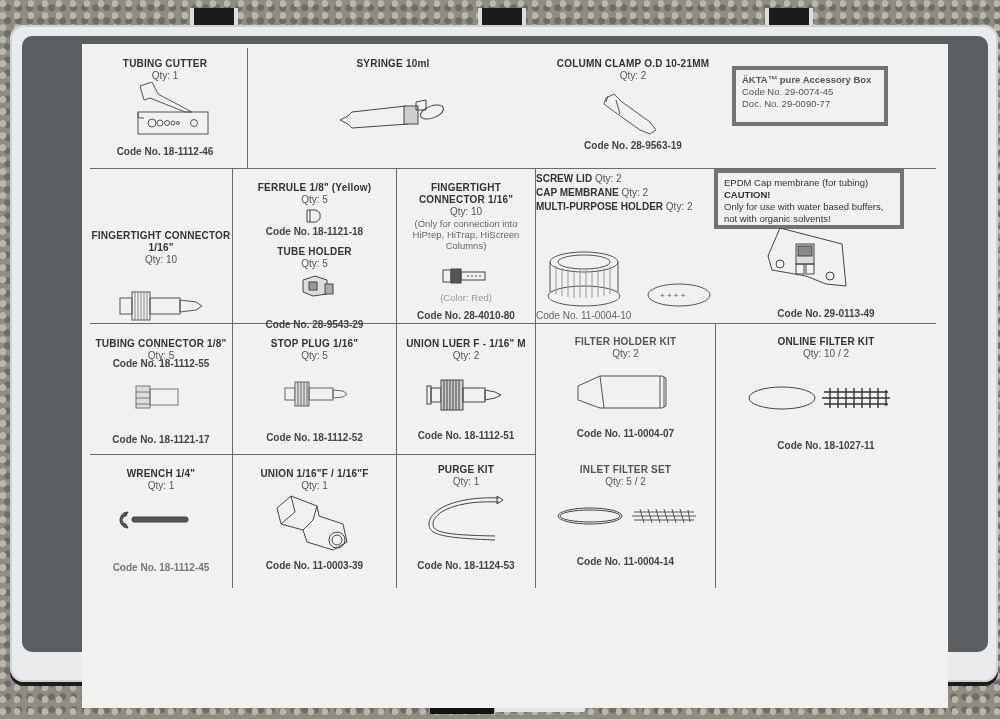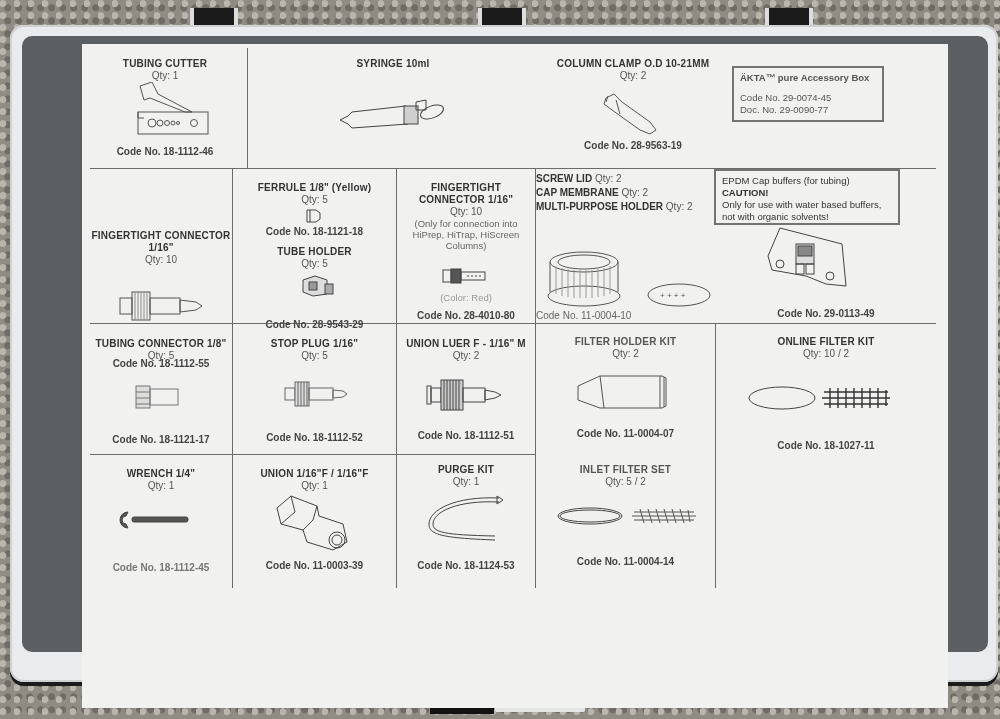--- a/index.html
+++ b/index.html
@@ -16,21 +16,21 @@
   .tray{position:absolute;left:22px;top:36px;width:966px;height:616px;background:#5c5f62;border-radius:10px;}
   .latch-black{position:absolute;left:430px;top:678px;width:64px;height:36px;background:#121212;}
   .latch-clear{position:absolute;left:495px;top:678px;width:90px;height:34px;background:#e4e6e6;border-radius:2px;}
   .paper{position:absolute;left:82px;top:44px;width:866px;height:664px;background:#f1f1f0;}
   .line{position:absolute;background:#6b6b6b;}
   .cell{position:absolute;text-align:center;color:#333;}
   .t{font-weight:bold;font-size:10px;letter-spacing:.2px;line-height:12px;}
   .q{font-size:10px;line-height:12px;color:#555;}
   .code{font-weight:bold;font-size:10px;color:#444;position:absolute;left:0;right:0;}
   .note{font-size:9.5px;color:#666;line-height:11px;}
-  .box{position:absolute;border:2px solid #737373;padding:4px 6px;font-size:9.5px;color:#333;line-height:12px;text-align:left;}
+  .box{position:absolute;border:4px solid #737373;padding:4px 6px;font-size:9.5px;color:#333;line-height:12px;text-align:left;}
   .pic{position:absolute;}
 </style>
 </head>
 <body>
 
 <div class="hinge" style="left:190px;"></div>
 <div class="hinge" style="left:478px;"></div>
 <div class="hinge" style="left:765px;"></div>
 
 <div class="case"></div>
@@ -89,21 +89,21 @@
         <path d="M6 6 L14 2 L22 10 L50 30 L56 38 L50 42 L40 38 L12 18 L4 12 Z"></path>
         <path d="M16 8 L20 22"></path>
           <path d="M8 4 L6 10"></path>
       </g>
     </svg>
     <div class="code" style="top:82px;">Code No. 28-9563-19</div>
   </div>
 
   <div class="box" style="left:650px;top:22px;width:136px;height:44px;">
     <div style="font-weight:bold;color:#555;">ÄKTA™ pure Accessory Box</div>
-    <div style="margin-top:8px;color:#555;">Code No. 29-0074-45</div>
+    <div style="color:#555;">Code No. 29-0074-45</div>
     <div style="color:#555;">Doc. No. 29-0090-77</div>
   </div>
 
   <div class="cell" style="left:8px;top:138px;width:142px;height:140px;margin-top:48px;">
     <div class="t">FINGERTIGHT CONNECTOR</div>
     <div class="t">1/16"</div>
     <div class="q">Qty: 10</div>
     <svg class="pic" style="left:28px;top:58px;" width="86" height="36" viewBox="0 0 86 36">
       <g fill="none" stroke="#555" stroke-width="1">
         <rect x="2" y="10" width="12" height="16"></rect>
@@ -173,21 +173,21 @@
     <svg class="pic" style="left:110px;top:110px;" width="66" height="26" viewBox="0 0 66 26">
       <g fill="none" stroke="#555">
         <ellipse cx="33" cy="13" rx="31" ry="11"></ellipse>
         <text x="14" y="16" font-size="8" fill="#555" stroke="none">+ + + +</text>
       </g>
     </svg>
     <div class="code" style="top:138px;text-align:left;color:#666;font-weight:normal;">Code No. 11-0004-10</div>
   </div>
 
   <div class="box" style="left:632px;top:125px;width:170px;height:44px;">
-    <div>EPDM Cap buffers (for tubing)</div>
+    <div>EPDM Cap membrane (for tubing)</div>
     <div style="font-weight:bold;">CAUTION!</div>
     <div>Only for use with water based buffers,</div>
     <div>not with organic solvents!</div>
   </div>
 
   <div class="cell" style="left:634px;top:180px;width:220px;height:98px;">
     <svg class="pic" style="left:50px;top:2px;" width="90" height="64" viewBox="0 0 90 64">
       <g fill="none" stroke="#444">
         <path d="M14 2 L76 18 L80 60 L60 58 L40 50 L6 44 L2 30 Z"></path>
         <circle cx="14" cy="38" r="4"></circle>

